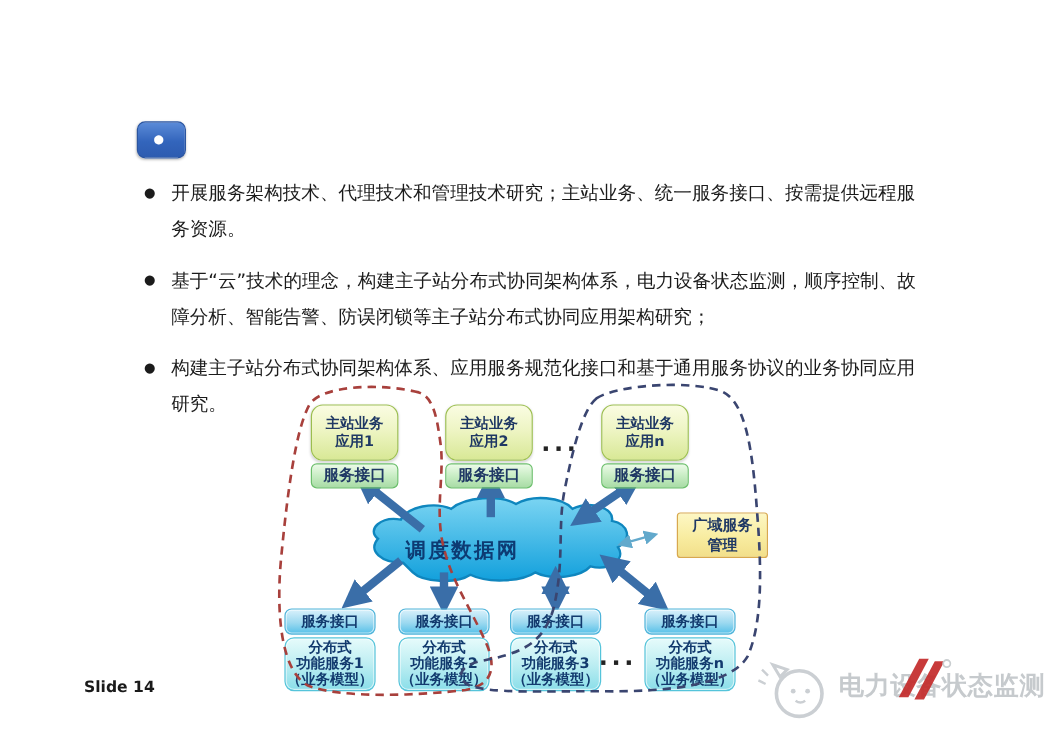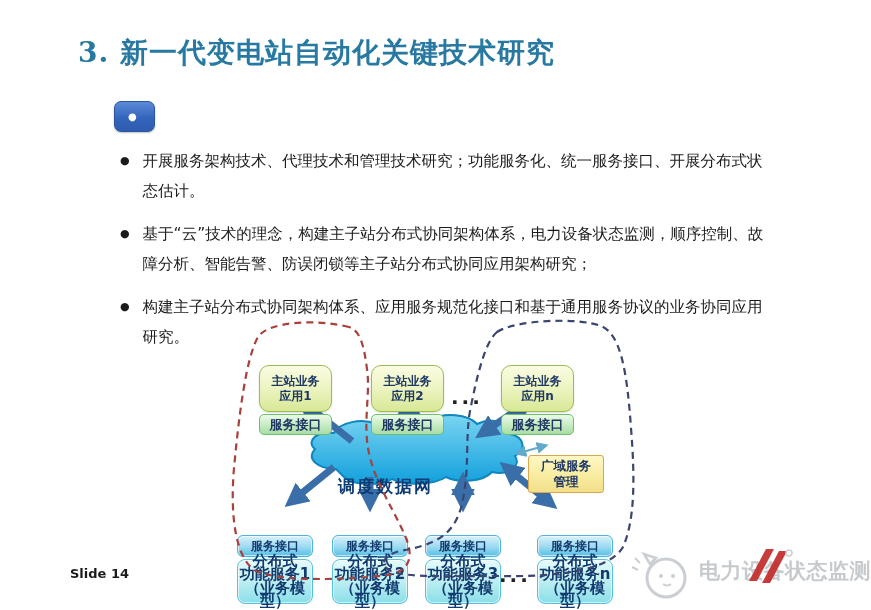--- a/index.html
+++ b/index.html
@@ -53,21 +53,21 @@
     font-size:13px;line-height:21px;
   }
   .iface-bot{
     width:76px;height:22px;border-radius:6px;border:1px solid #4fb4da;
     background:linear-gradient(180deg,#d9f1fb 0%,#9cd9f0 55%,#56c0e8 100%);
     font-size:12px;color:#123a6e;box-shadow:inset 0 0 0 1px rgba(255,255,255,.6);
   }
   .svc-box{
     width:76px;height:45px;border-radius:8px;border:1px solid #55c4da;
     background:linear-gradient(180deg,#e6fbfb 0%,#bdeef2 50%,#8adee9 100%);
-    font-size:15px;line-height:13.5px;color:#123a6e;font-weight:600;
+    font-size:12px;line-height:13.5px;color:#123a6e;font-weight:600;
     box-shadow:inset 0 0 0 1px rgba(255,255,255,.6);
   }
   .wa-box{
     width:76px;height:38px;border-radius:3px;border:1px solid #d8a84e;
     background:linear-gradient(180deg,#fdf7c4 0%,#f8ecA0 55%,#f2df8a 100%);
     font-size:12.5px;line-height:16px;
   }
   .cloud-label{
     position:absolute;left:338px;top:447px;width:155px;text-align:left;
     font-size:17px;font-weight:bold;color:#0d3b73;letter-spacing:2px;
@@ -81,37 +81,36 @@
     position:absolute;left:70px;top:566px;
     font-size:13px;font-weight:bold;color:#1a1a1a;
   }
   .watermark-text{
     position:absolute;left:699px;top:557px;
     font-size:21px;font-weight:bold;color:#c6cacd;letter-spacing:.5px;
     z-index:4;
   }
   .wm-logo{position:absolute;left:630px;top:548px;z-index:4;}
   .wm-emblem{position:absolute;left:741px;top:545px;z-index:5;opacity:.92;}
-  .z2{z-index:2;margin-top:28px;}
+  .z2{z-index:2;}
 </style>
 </head>
 <body>
 
 <div class="slide">
 
-  <div class="title">3. 新一代变电站自动化关键技术研究</div>
 
   <div class="banner">
     <span class="dot">●</span>
   </div>
 
   <ul class="bullets">
     <li>
       <span class="dot">●</span>
-      <span>开展服务架构技术、代理技术和管理技术研究；功能服务化、统一服务接口、开展分布式状态估计。</span>
+      <span>开展服务架构技术、代理技术和管理技术研究；主站业务、统一服务接口、按需提供远程服务资源。</span>
     </li>
     <li>
       <span class="dot">●</span>
       <span>基于“云”技术的理念，构建主子站分布式协同架构体系，电力设备状态监测，顺序控制、故障分析、智能告警、防误闭锁等主子站分布式协同应用架构研究；</span>
     </li>
     <li>
       <span class="dot">●</span>
       <span>构建主子站分布式协同架构体系、应用服务规范化接口和基于通用服务协议的业务协同应用研究。</span>
     </li>
   </ul>
@@ -154,21 +153,21 @@
 应用n</div>
 
   <div class="dbox iface-top z2" style="left:259px;top:386px">服务接口</div>
   <div class="dbox iface-top z2" style="left:371px;top:386px">服务接口</div>
   <div class="dbox iface-top z2" style="left:501px;top:386px">服务接口</div>
 
   <div class="ellipsis z2" style="left:451px;top:362px">···</div>
 
   <div class="cloud-label z2">调度数据网</div>
 
-  <div class="dbox wa-box z2" style="left:528px;top:427px">广域服务
+  <div class="dbox wa-box z2" style="left:564px;top:427px">广域服务
 管理</div>
 
   <div class="dbox iface-bot z2" style="left:237px;top:507px">服务接口</div>
   <div class="dbox iface-bot z2" style="left:332px;top:507px">服务接口</div>
   <div class="dbox iface-bot z2" style="left:425px;top:507px">服务接口</div>
   <div class="dbox iface-bot z2" style="left:537px;top:507px">服务接口</div>
 
   <div class="dbox svc-box z2" style="left:237px;top:531px">分布式
 功能服务1
 （业务模型）</div>

